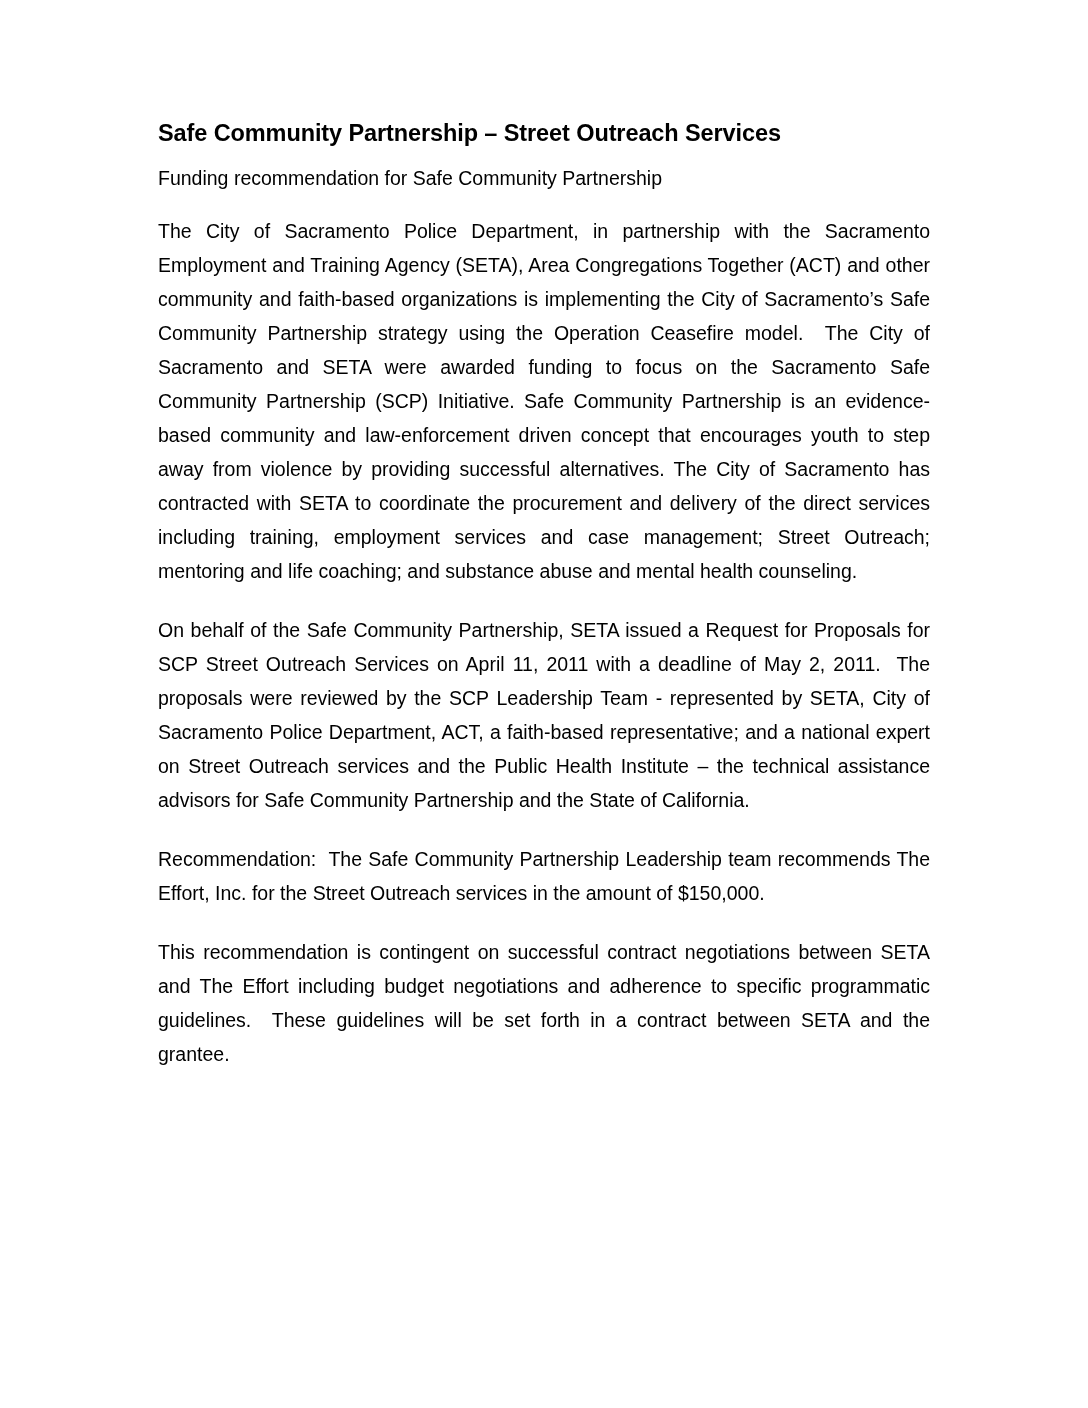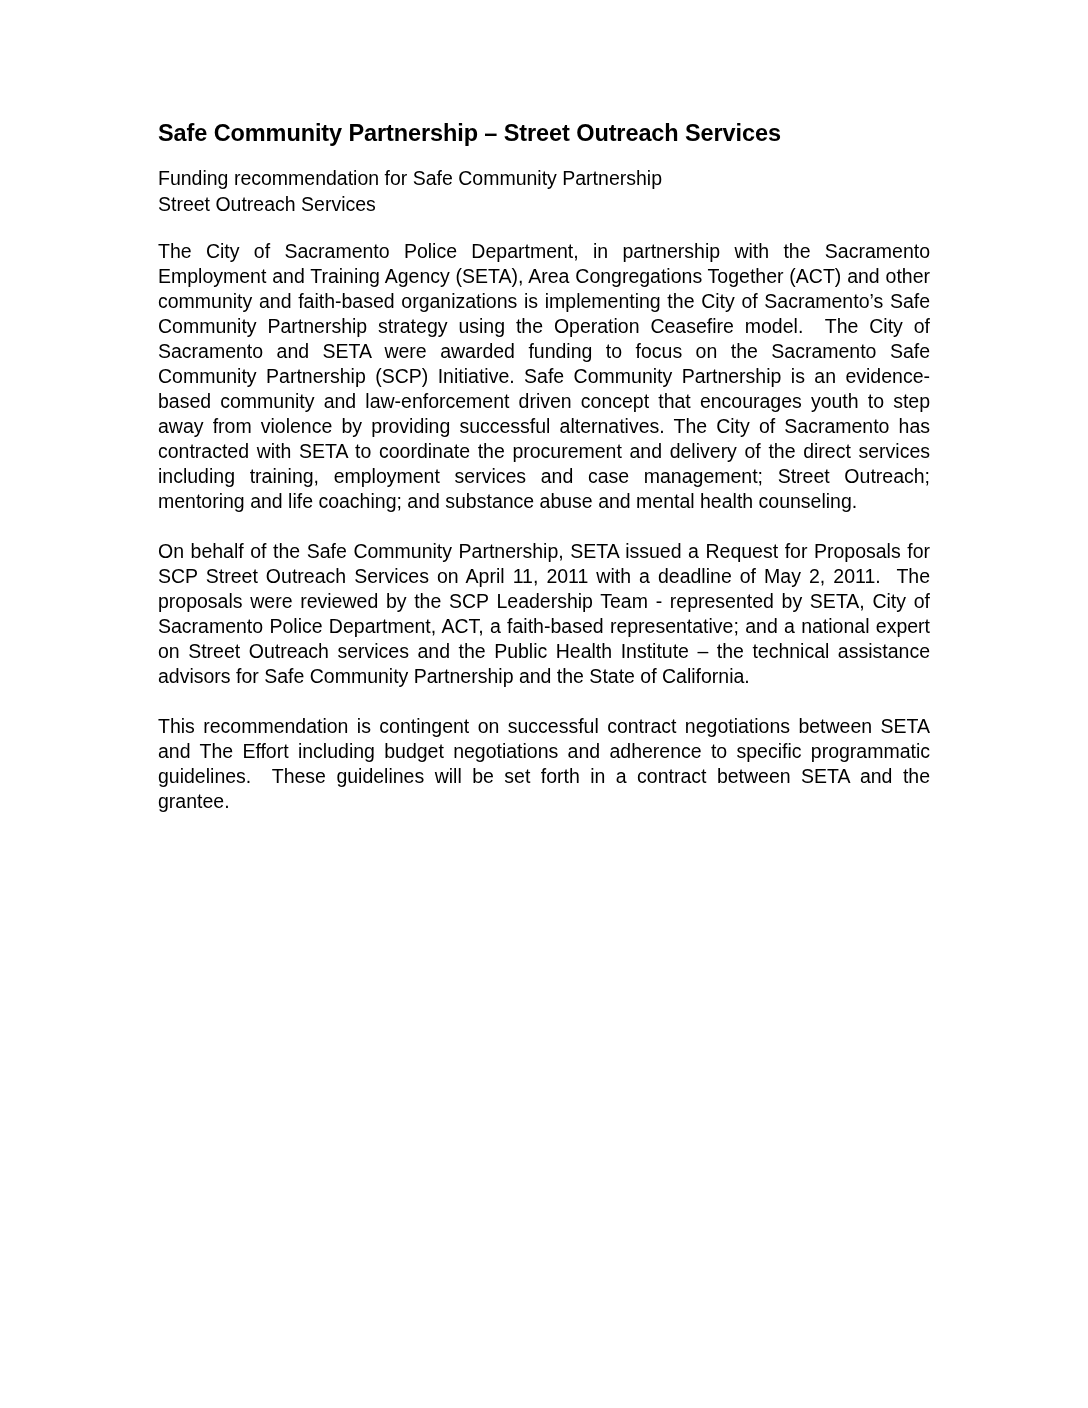--- a/index.html
+++ b/index.html
@@ -39,21 +39,21 @@
     font-size: 19.5px;
     line-height: 25.5px;
     margin: 0 0 22px 0;
   }
   .subtitle-line {
     display: block;
     white-space: pre-wrap;
   }
   .para {
     font-size: 19.5px;
-    line-height: 25px;
+    line-height: 34px;
     text-align: justify;
     text-justify: inter-word;
     margin: 0 0 25px 0;
     white-space: pre-wrap;
     -webkit-hyphens: none;
     hyphens: none;
   }
   .para:last-child {
     margin-bottom: 0;
   }
@@ -61,24 +61,24 @@
 </head>
 <body>
 
 <div class="page">
   <div class="content">
 
     <h1 class="doc-title">Safe Community Partnership – Street Outreach Services</h1>
 
     <div class="subtitle-block">
       <span class="subtitle-line">Funding recommendation for Safe Community Partnership</span>
-      <span class="subtitle-line">Street Outreach Services</span>
     </div>
 
     <p class="para">The City of Sacramento Police Department, in partnership with the Sacramento Employment and Training Agency (SETA), Area Congregations Together (ACT) and other community and faith-based organizations is implementing the City of Sacramento’s Safe Community Partnership strategy using the Operation Ceasefire model.  The City of Sacramento and SETA were awarded funding to focus on the Sacramento Safe Community Partnership (SCP) Initiative. Safe Community Partnership is an evidence-based community and law-enforcement driven concept that encourages youth to step away from violence by providing successful alternatives. The City of Sacramento has contracted with SETA to coordinate the procurement and delivery of the direct services including training, employment services and case management; Street Outreach; mentoring and life coaching; and substance abuse and mental health counseling.</p>
 
     <p class="para">On behalf of the Safe Community Partnership, SETA issued a Request for Proposals for SCP Street Outreach Services on April 11, 2011 with a deadline of May 2, 2011.  The proposals were reviewed by the SCP Leadership Team - represented by SETA, City of Sacramento Police Department, ACT, a faith-based representative; and a national expert on Street Outreach services and the Public Health Institute – the technical assistance advisors for Safe Community Partnership and the State of California.</p>
 
+    <p class="para">Recommendation:  The Safe Community Partnership Leadership team recommends The Effort, Inc. for the Street Outreach services in the amount of $150,000.</p>
 
     <p class="para">This recommendation is contingent on successful contract negotiations between SETA and The Effort including budget negotiations and adherence to specific programmatic guidelines.  These guidelines will be set forth in a contract between SETA and the grantee.</p>
 
   </div>
 </div>
 
 </body></html>

